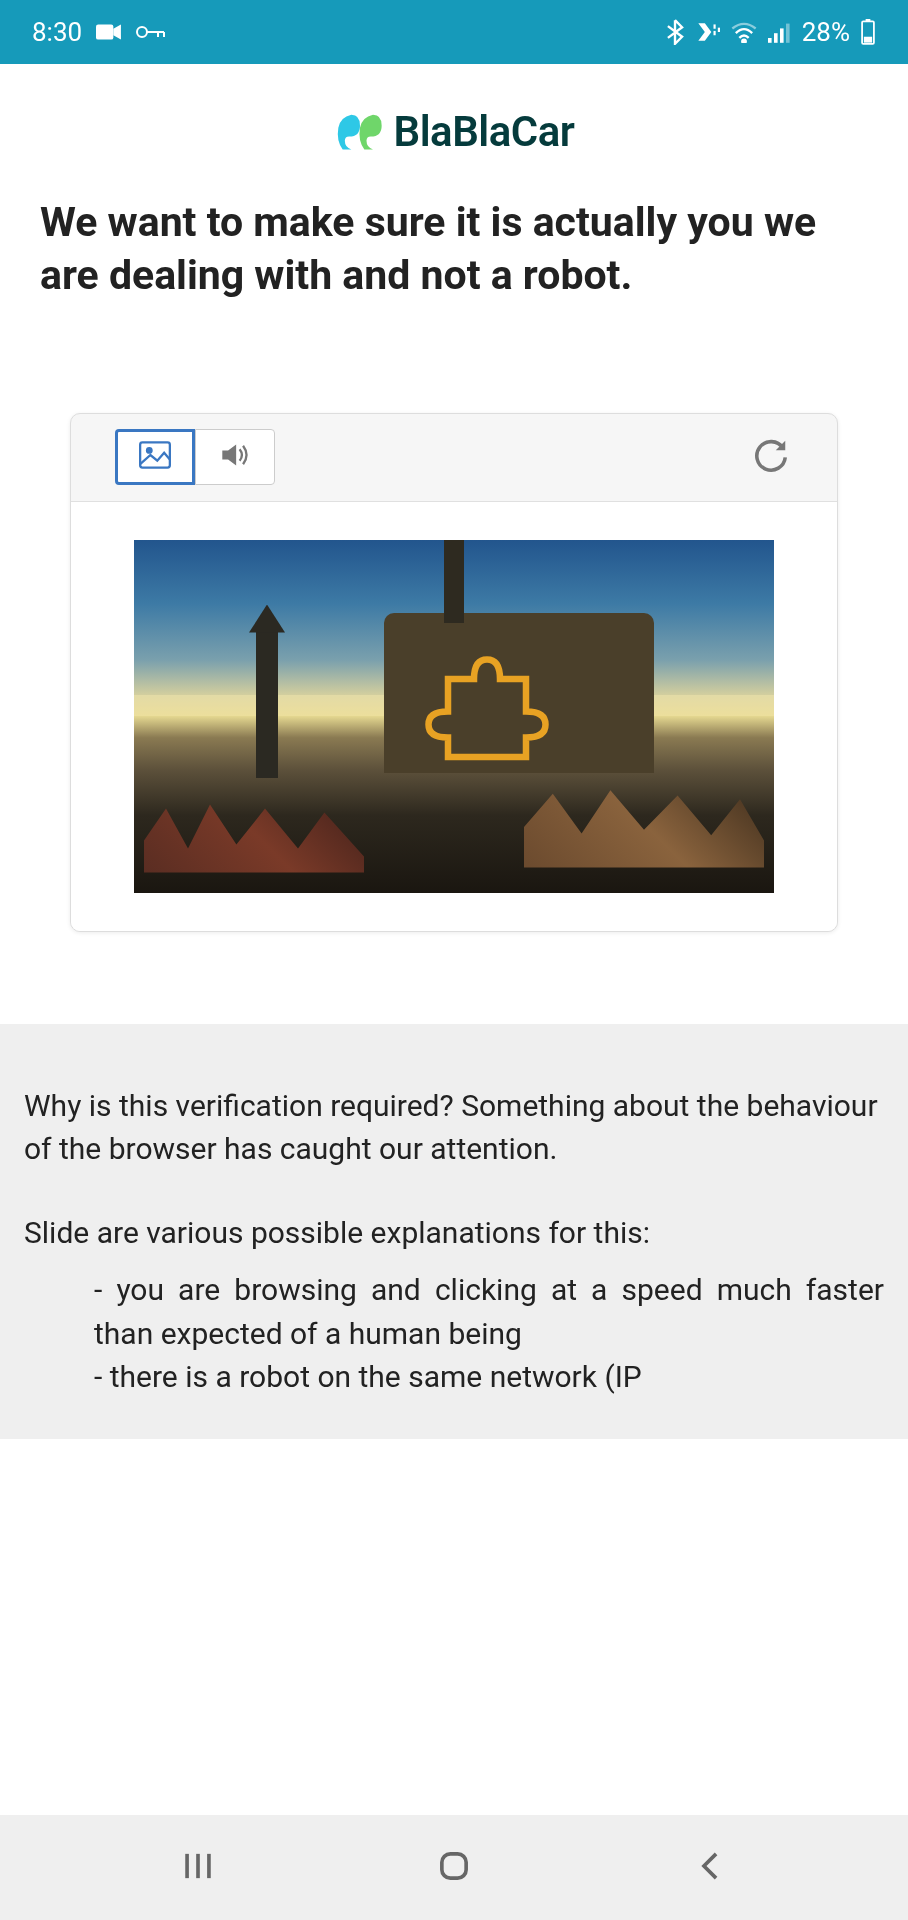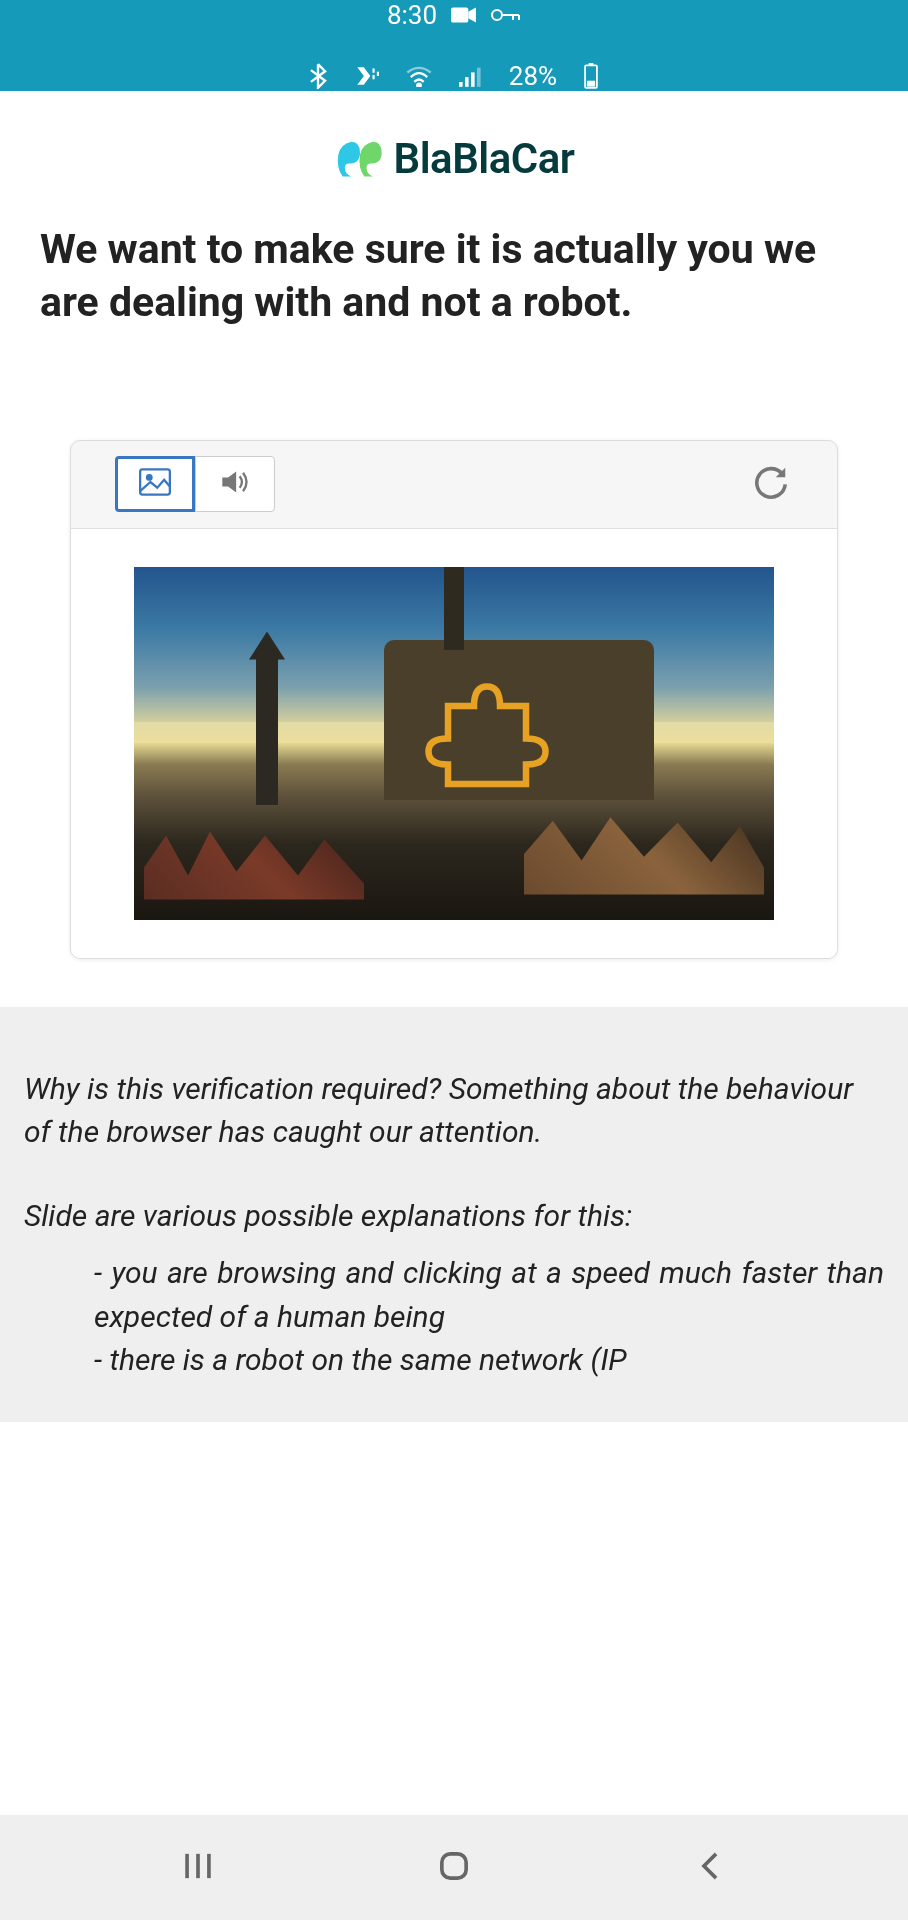--- a/index.html
+++ b/index.html
@@ -5,39 +5,38 @@
     * { margin: 0; padding: 0; box-sizing: border-box; }
     body {
       width: 908px;
       height: 1920px;
       font-family: -apple-system, BlinkMacSystemFont, "Segoe UI", Roboto, sans-serif;
       background: #ffffff;
       overflow: hidden;
       position: relative;
     }
     .status-bar {
-      height: 91px;
+      height: 64px;
       background: #169aba;
       display: flex;
       align-items: center;
       justify-content: space-between;
       padding: 0 32px;
       color: #ffffff;
-      flex-direction: column;
     }
     .status-left {
       display: flex;
       align-items: center;
       gap: 14px;
       font-size: 26px;
     }
     .status-right {
       display: flex;
       align-items: center;
-      gap: 26px;
+      gap: 10px;
       font-size: 26px;
     }
     .status-ic { display: inline-flex; }
     .content { background: #fff; padding: 15px 30px 0 30px; }
     .logo-row {
       display: flex;
       align-items: center;
       justify-content: center;
       margin-top: 28px;
       margin-bottom: 40px;
@@ -157,27 +156,26 @@
       height: 92px;
       border: 2px solid #888;
       border-radius: 14px;
       background: #fff;
       display: flex;
       align-items: center;
       justify-content: center;
       cursor: grab;
     }
     .explain-section {
-      margin-top: 48px;
+      margin-top: 92px;
       background: #efefef;
       padding: 60px 24px 40px;
       font-size: 30px;
       color: #222;
       line-height: 1.45;
-      font-style: italic;
     }
     .explain-intro { margin-bottom: 40px; }
     .explain-lead { margin-bottom: 14px; }
     .explain-list { list-style: none; padding-left: 70px; }
     .explain-list li { text-align: justify; }
     .explain-list li::before { content: "- "; }
     .nav-bar {
       position: absolute;
       bottom: 0;
       left: 0;

